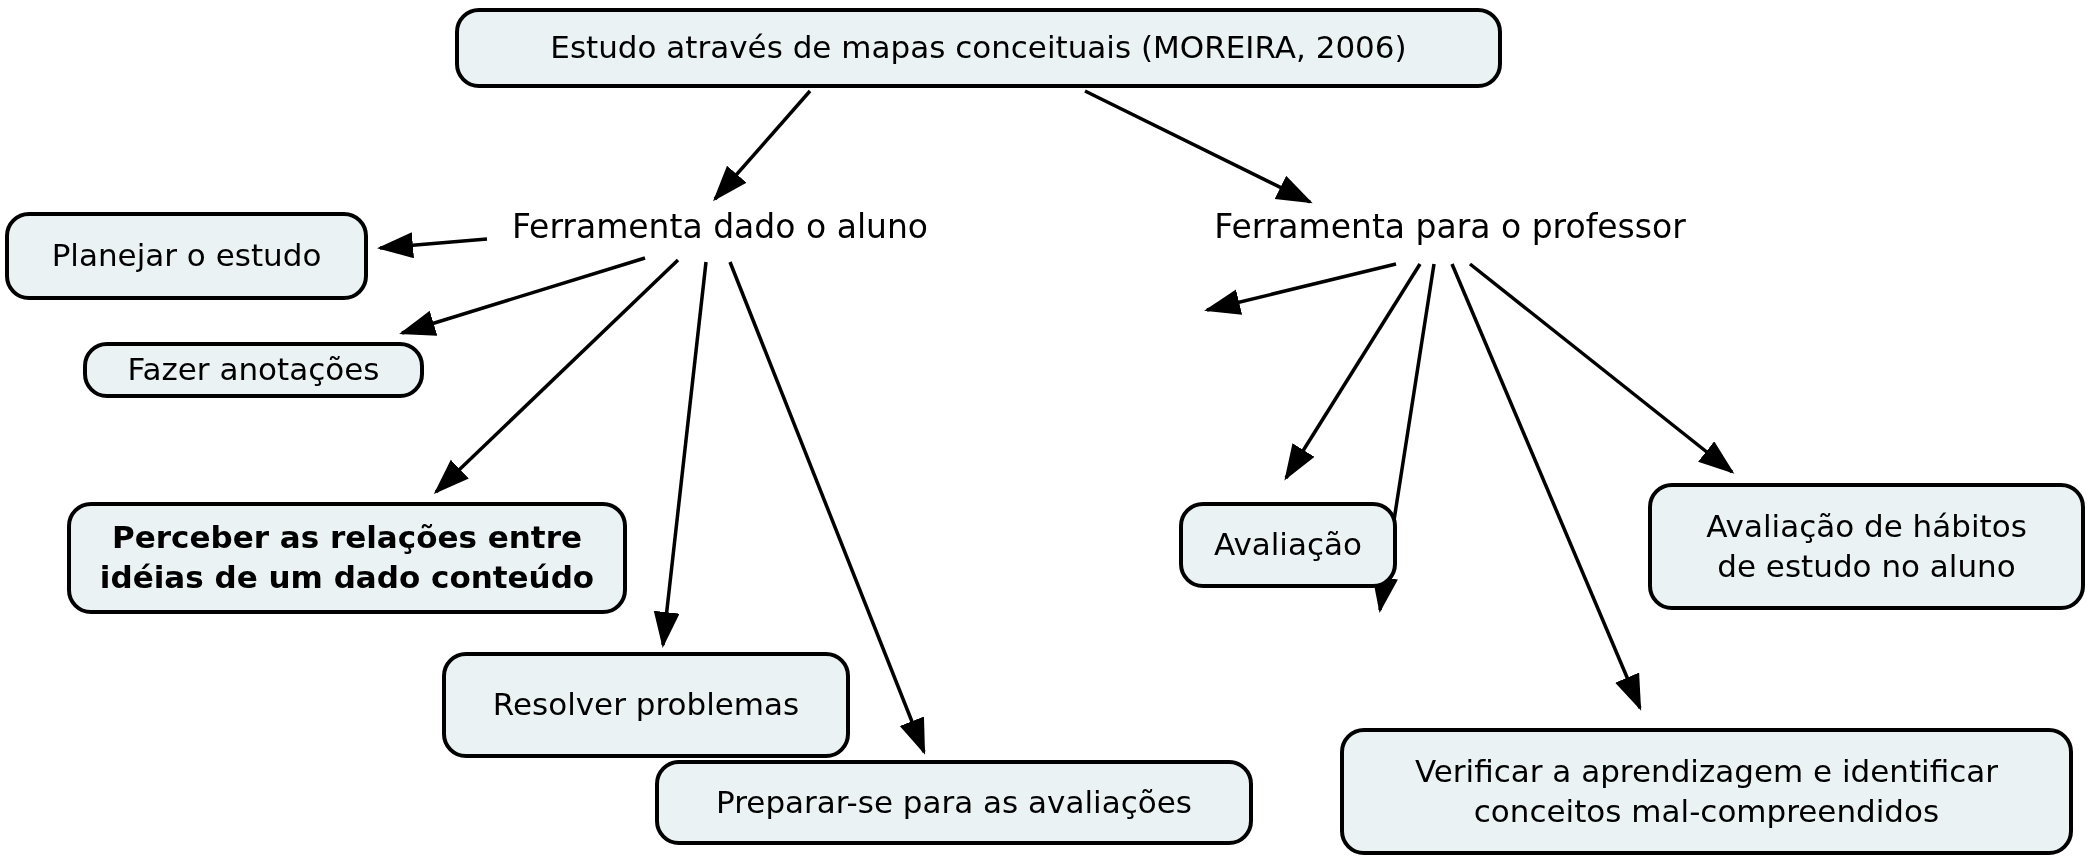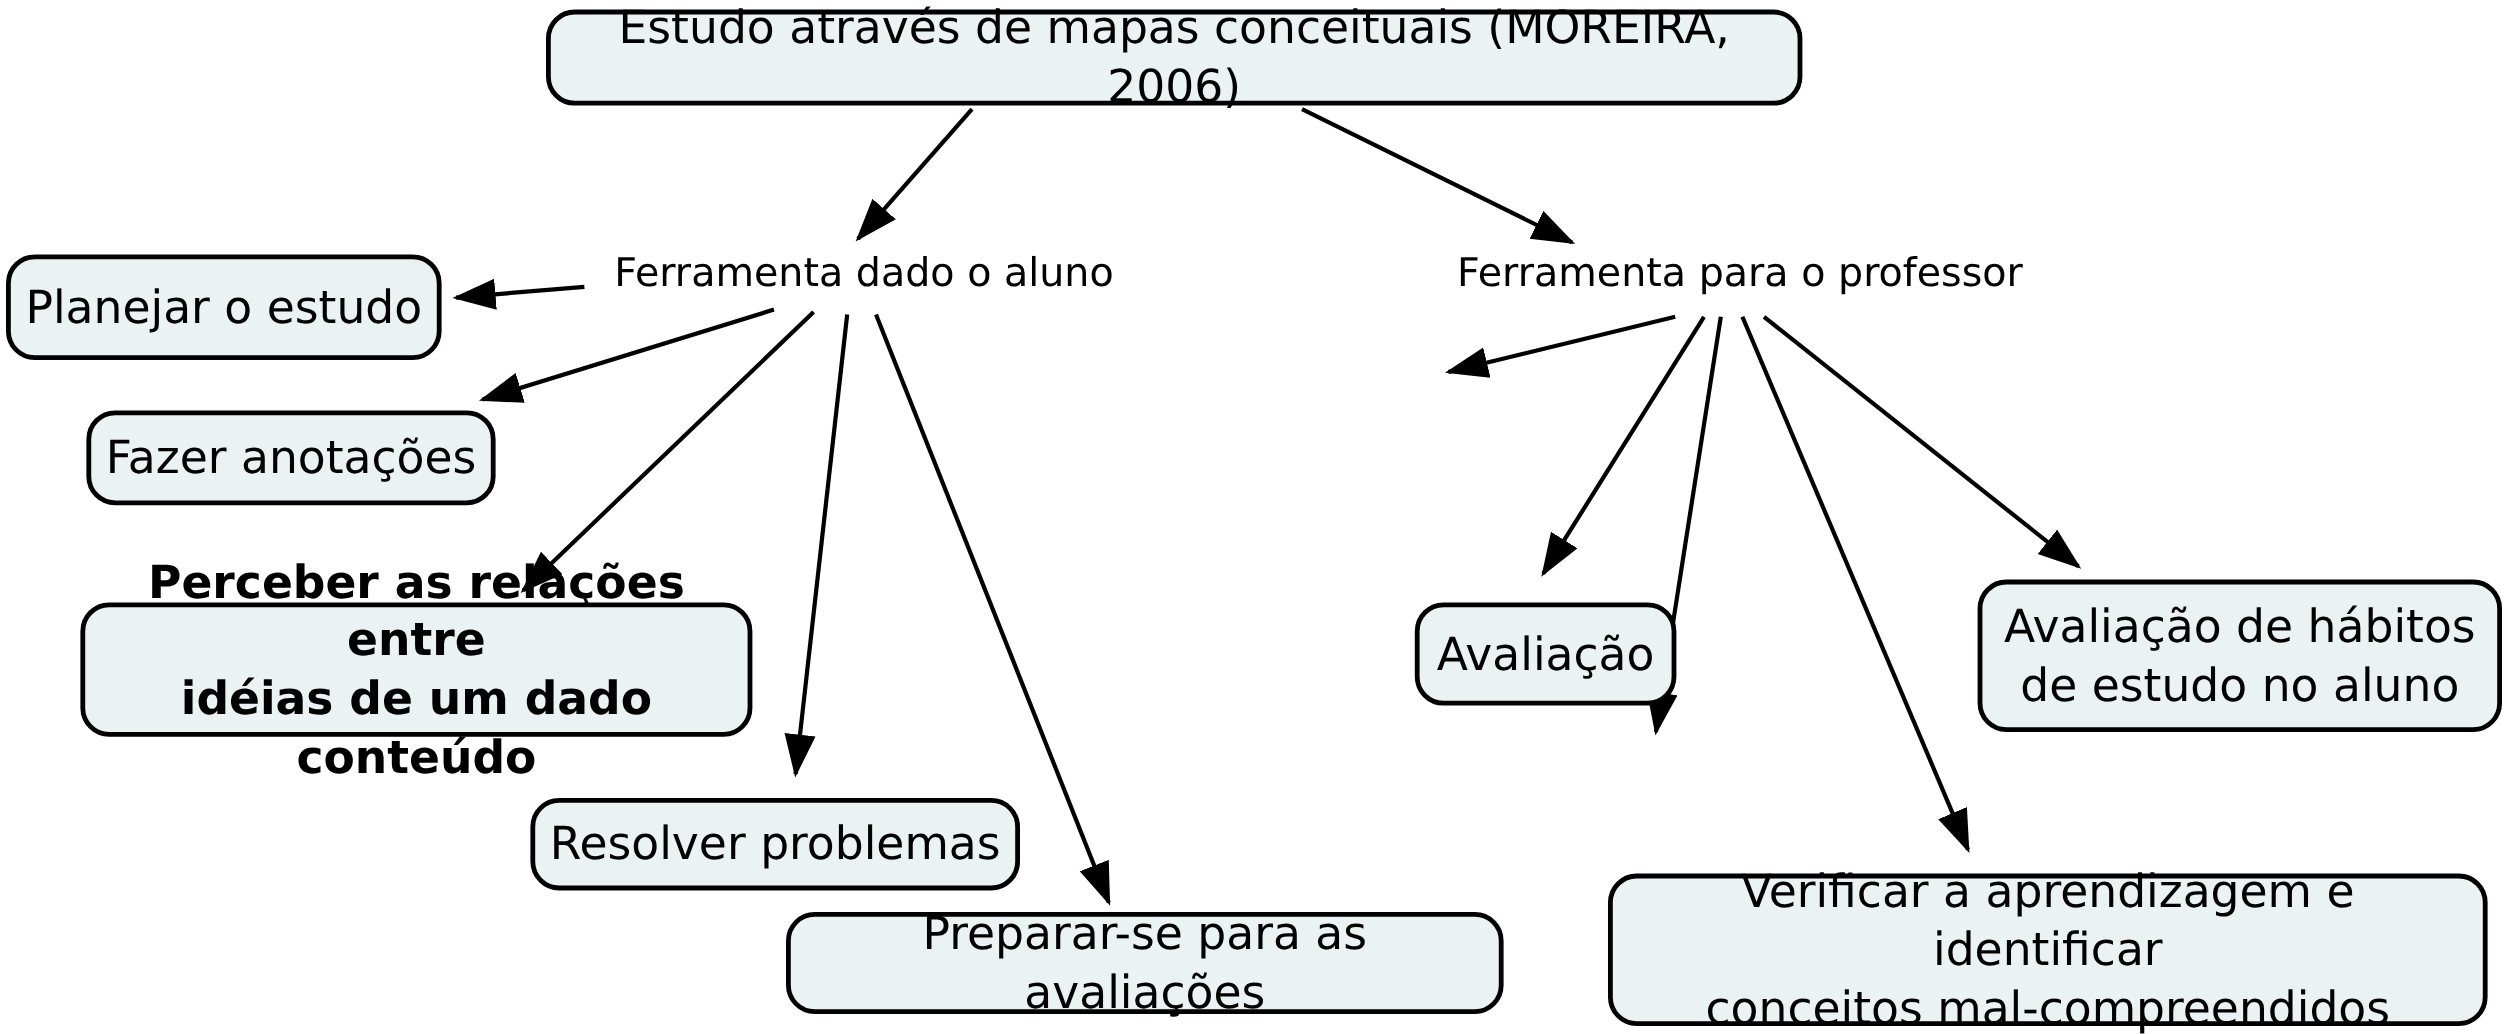--- a/index.html
+++ b/index.html
@@ -13,21 +13,21 @@
   }
   svg.edges{position:absolute;left:0;top:0;width:2090px;height:862px;}
   .node{
     position:absolute;
     box-sizing:border-box;
     display:flex;align-items:center;justify-content:center;
     text-align:center;
     background:#eaf2f3;
     border:4px solid #000000;
     border-radius:24px;
-    font-size:38px;
+    font-size:31px;
     line-height:1.28;
     white-space:pre-line;
     padding:8px 12px;
   }
   .branch-label{
     position:absolute;
     display:flex;align-items:center;justify-content:center;
     text-align:center;
     font-size:33px;
     white-space:nowrap;
@@ -62,26 +62,26 @@
   </svg>
 
   <div class="node" style="left:455px;top:8px;width:1047px;height:80px;">Estudo através de mapas conceituais (MOREIRA, 2006)</div>
 
   <div class="branch-label" style="left:470px;top:203px;width:500px;height:46px;">Ferramenta dado o aluno</div>
 
   <div class="branch-label" style="left:1180px;top:203px;width:540px;height:46px;text-align:center;">Ferramenta para o professor</div>
 
   <div class="node" style="left:5px;top:212px;width:363px;height:88px;">Planejar o estudo</div>
 
-  <div class="node" style="left:72px;top:342px;width:341px;height:79px;">Fazer anotações</div>
+  <div class="node" style="left:83px;top:342px;width:341px;height:56px;">Fazer anotações</div>
 
   <div class="node" style="left:67px;top:502px;width:560px;height:112px;font-weight:bold;">Perceber as relações entre
 idéias de um dado conteúdo</div>
 
-  <div class="node" style="left:442px;top:652px;width:408px;height:77px;margin-top:13px;">Resolver problemas</div>
+  <div class="node" style="left:442px;top:652px;width:408px;height:106px;">Resolver problemas</div>
 
   <div class="node" style="left:655px;top:760px;width:598px;height:85px;">Preparar-se para as avaliações</div>
 
 
   <div class="node" style="left:1135px;top:502px;width:218px;height:86px;margin-left:44px;">Avaliação</div>
 
 
   <div class="node" style="left:1340px;top:728px;width:733px;height:127px;">Verificar a aprendizagem e identificar
 conceitos mal-compreendidos</div>
 

